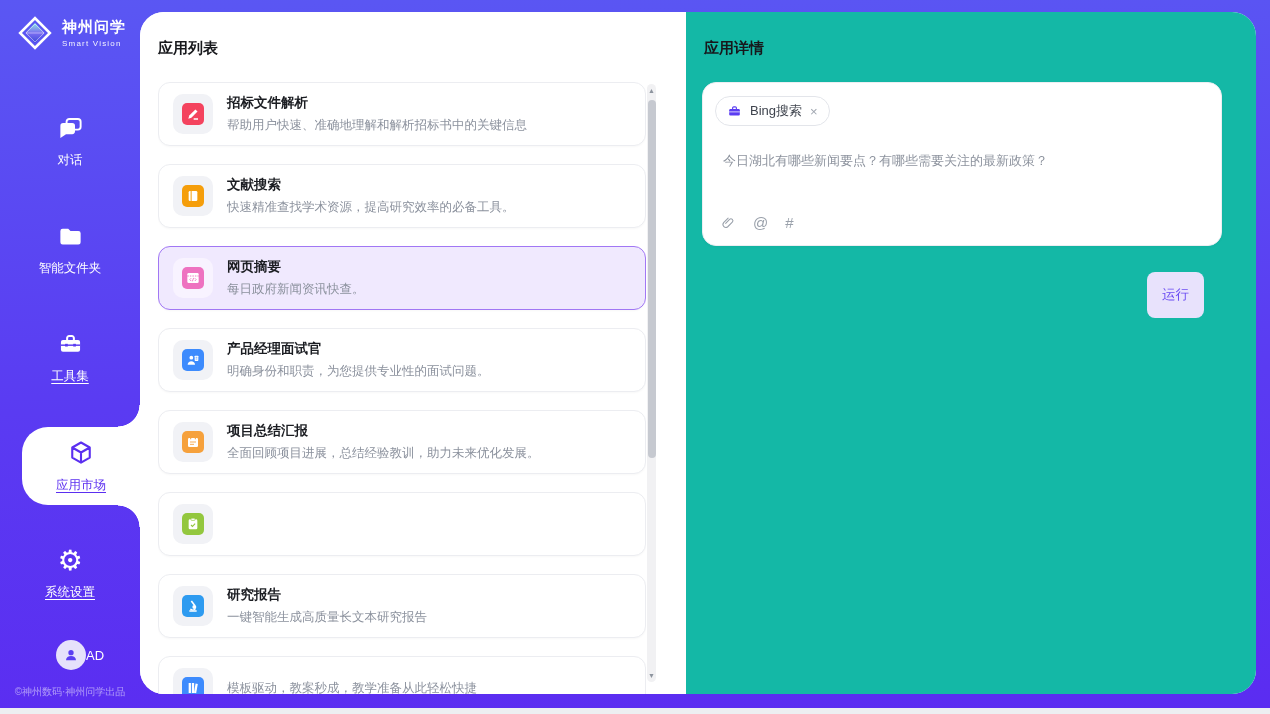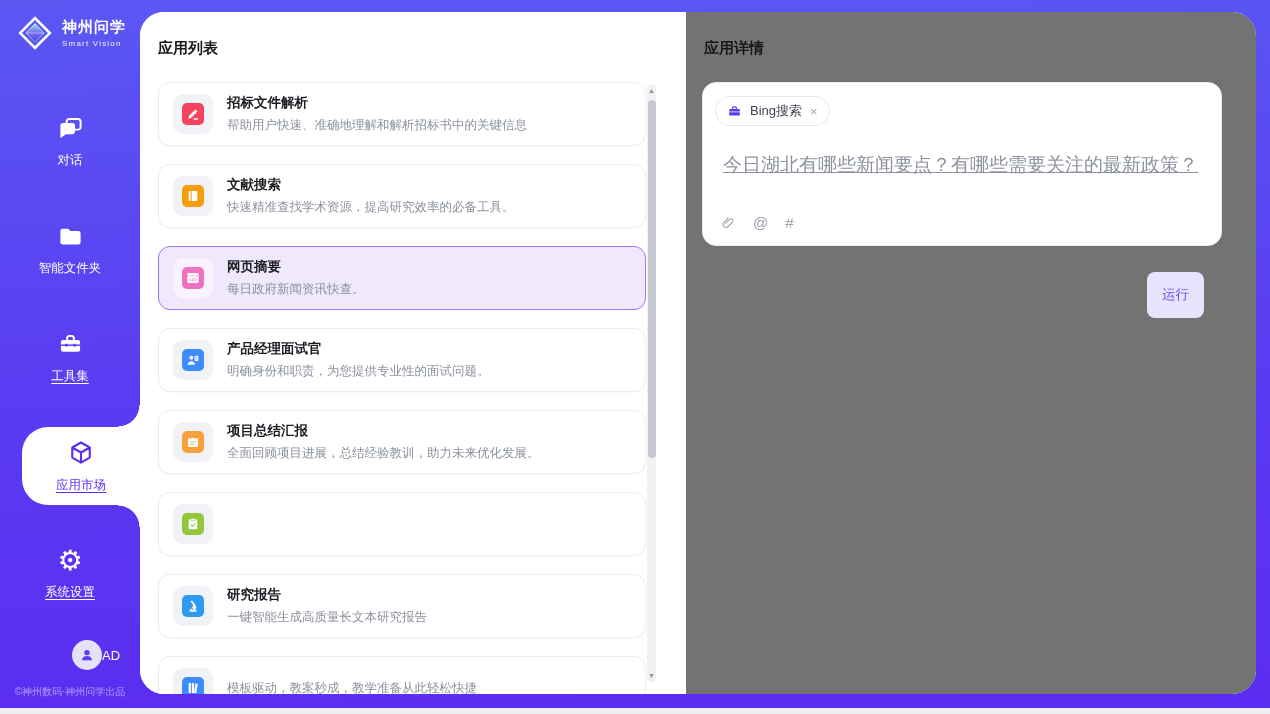--- a/index.html
+++ b/index.html
@@ -21,21 +21,21 @@
   .nav-item.active { background:#fff; margin-left:22px; border-radius:26px 0 0 26px;
     color:#5b2ff0; position:relative;margin-top:30px; }
   .nav-item.active .lbl { text-decoration:underline; text-underline-offset:3px; }
   .nav-item.active::before, .nav-item.active::after { content:""; position:absolute; right:0;
     width:22px; height:22px; }
   .nav-item.active::before { top:-22px;
     background:radial-gradient(circle 22px at 0 0, rgba(255,255,255,0) 21px, #fff 21.7px); }
   .nav-item.active::after { bottom:-22px;
     background:radial-gradient(circle 22px at 0 100%, rgba(255,255,255,0) 21px, #fff 21.7px); }
   .gear-glyph { font-size:28px; line-height:26px; font-family:"DejaVu Sans",sans-serif; }
-  .user-row { position:absolute; bottom:38px; left:16px; width:160px; display:flex;
+  .user-row { position:absolute; bottom:38px; left:0; width:160px; display:flex;
     align-items:center; justify-content:center; }
   .avatar { width:30px; height:30px; border-radius:50%; background:#e6e1fb;
     display:flex; align-items:center; justify-content:center; }
   .user-initials { font-size:13px; color:#fff; }
   .copyright { position:absolute; bottom:9px; left:0; width:140px; text-align:center;
     font-size:10px; color:rgba(255,255,255,.5); white-space:nowrap; }
 
   
   .content { position:absolute; left:140px; top:12px; right:14px; bottom:14px;
     background:#fff; border-radius:24px; overflow:hidden; display:flex; }
@@ -56,31 +56,31 @@
   .card-desc { font-size:12.5px; color:#8b919d; white-space:nowrap; overflow:hidden; }
 
   .scrollbar { position:absolute; top:72px; right:30px; width:9px; bottom:12px;
     background:#f1f1f3; border-radius:5px; }
   .scroll-arrow { position:absolute; left:0; width:9px; text-align:center; font-size:7px;
     color:#8d949e; cursor:pointer; }
   .scroll-arrow.up { top:3px; } .scroll-arrow.down { bottom:3px; }
   .scroll-thumb { position:absolute; top:16px; left:0.5px; width:8px; height:358px;
     background:#c6c9d0; border-radius:4px; cursor:grab; }
 
-  .right-pane { flex:1; position:relative; background:#737373; }
+  .right-pane { flex:1; position:relative; background:#14b8a6; }
   .prompt-card { position:absolute; left:16px; top:70px; width:520px; height:164px;
     background:#fff; border:1px solid #eceef2; border-radius:14px;
     box-shadow:0 1px 3px rgba(20,24,40,.03); }
   .tool-tag { position:absolute; left:12px; top:13px; height:30px; padding:0 11px;
     border:1px solid #e3e5ea; border-radius:16px; background:#fff; display:flex;
     align-items:center; gap:8px; cursor:pointer; }
   .tool-tag-label { font-size:13px; color:#3e434d; }
   .tool-tag-close { font-size:13px; color:#a0a6b0; cursor:pointer; }
-  .prompt-text { position:absolute; left:20px; top:68px; right:20px; font-size:19px;
-    color:#8d939e; line-height:1.5; cursor:text;text-decoration:underline; }
+  .prompt-text { position:absolute; left:20px; top:68px; right:20px; font-size:13px;
+    color:#8d939e; line-height:1.5; cursor:text; }
   .attach-row { position:absolute; left:18px; bottom:14px; display:flex; align-items:center;
     gap:17px; color:#9aa1ab; }
   .attach-row .sym { font-size:15px; cursor:pointer; }
   .run-btn { position:absolute; top:260px; right:52px; height:46px; padding:8px 15px;
     background:#e8e2fc; color:#6c4ef2; font-size:13.5px; border-radius:8px;
     display:flex; align-items:center; cursor:pointer; }
 </style>
 </head>
 <body>
 

